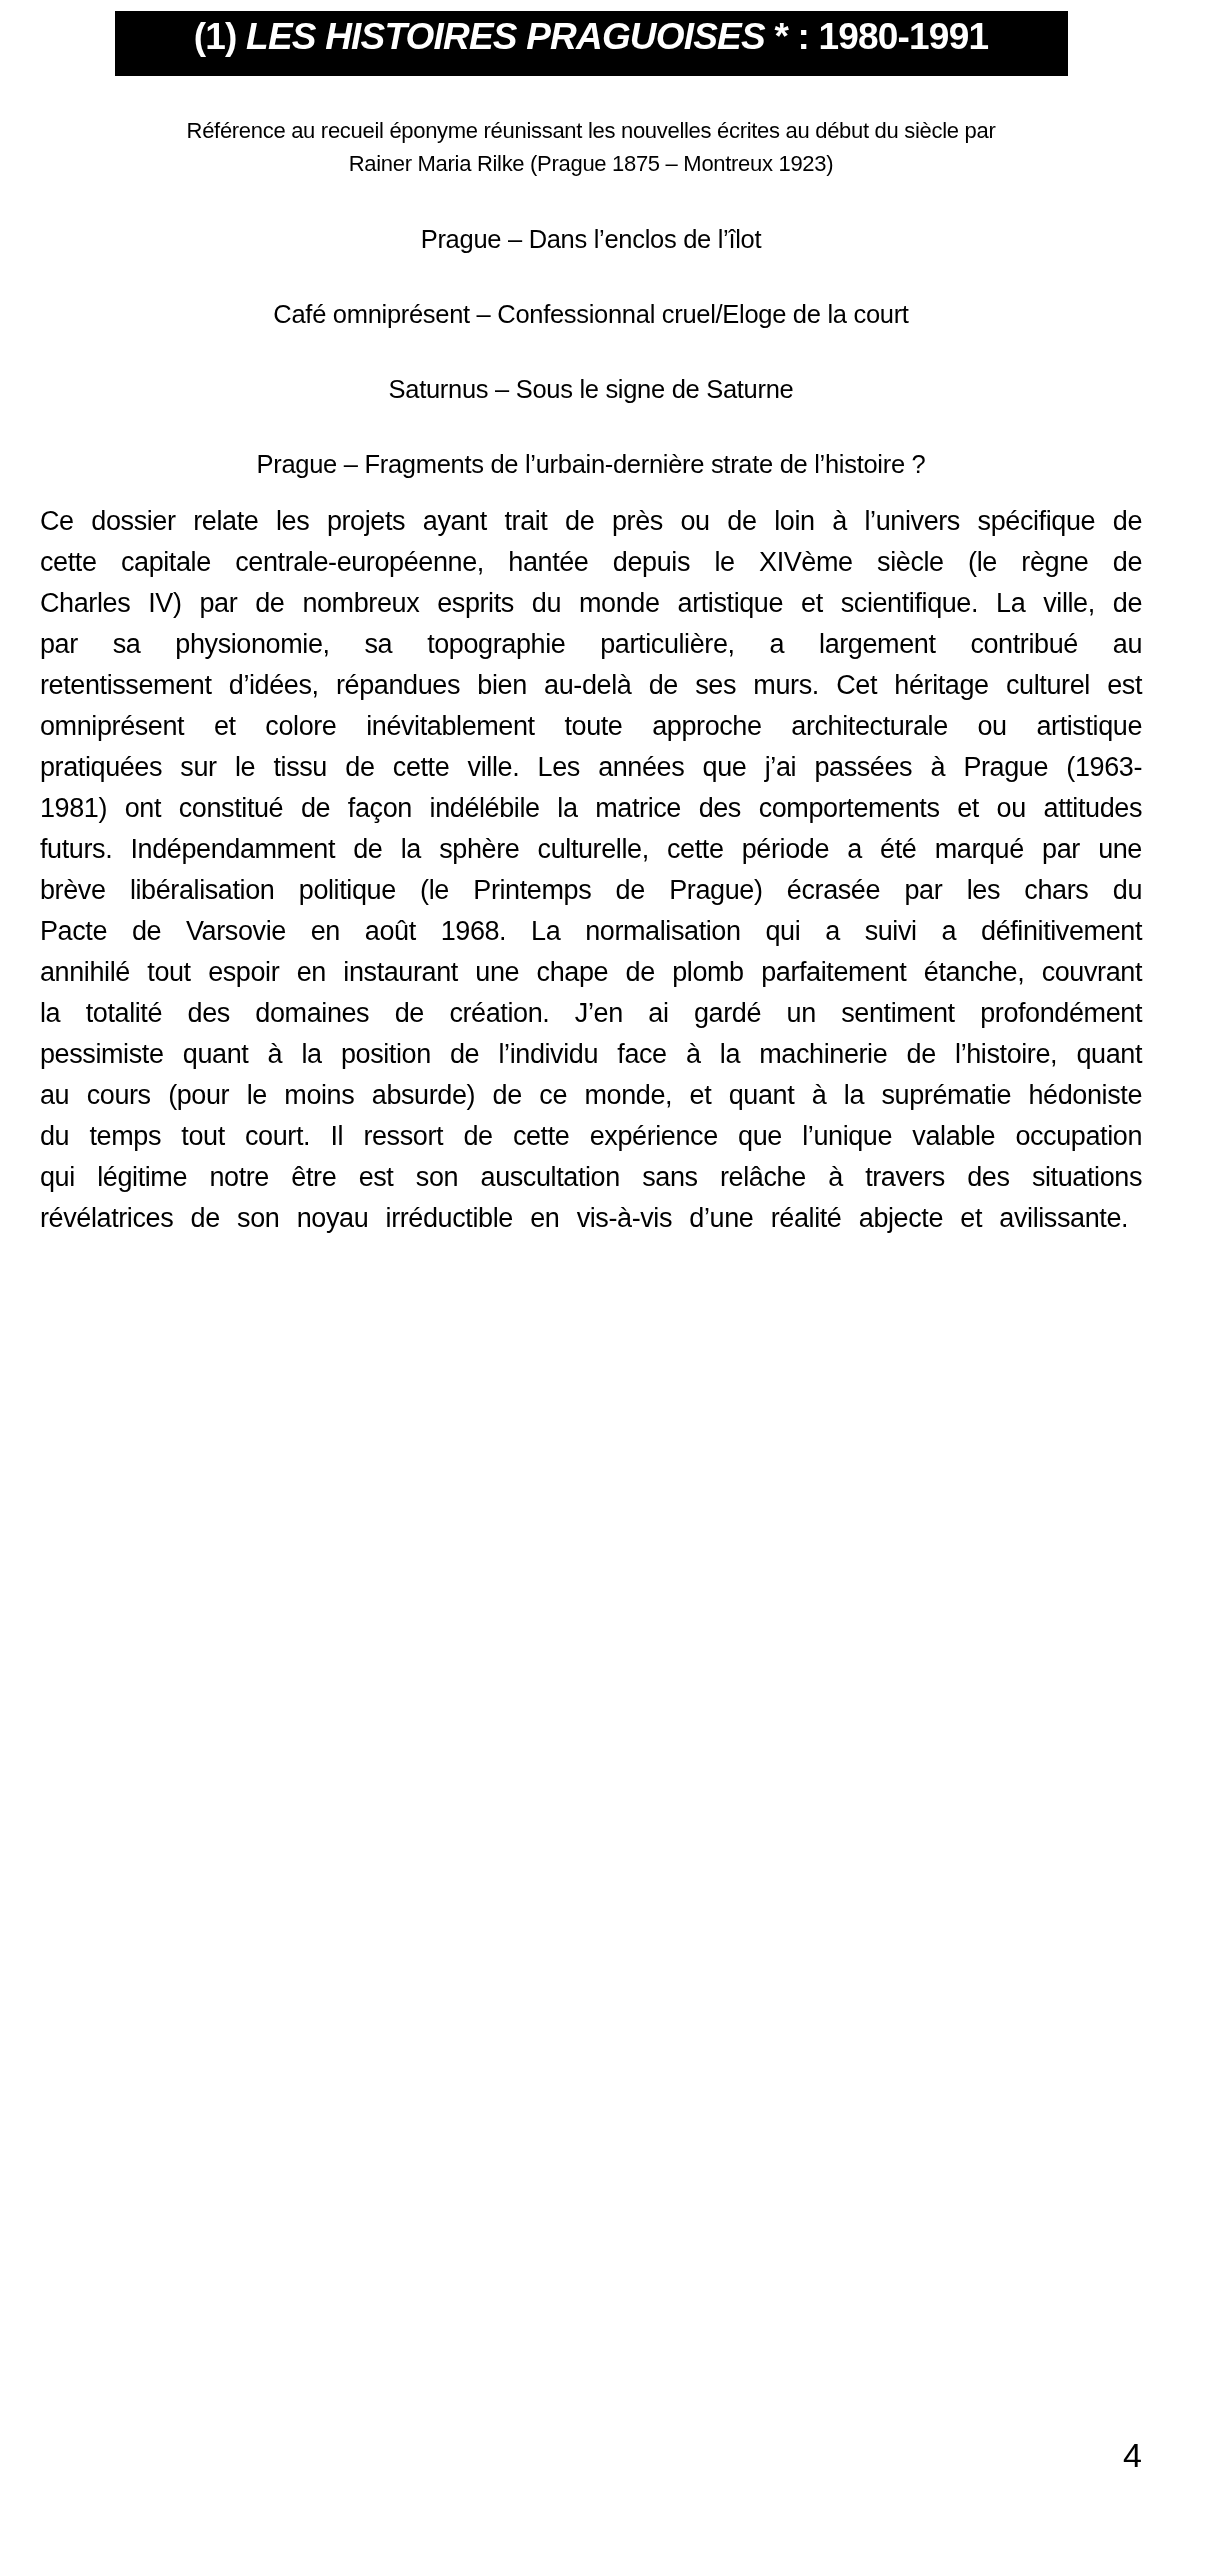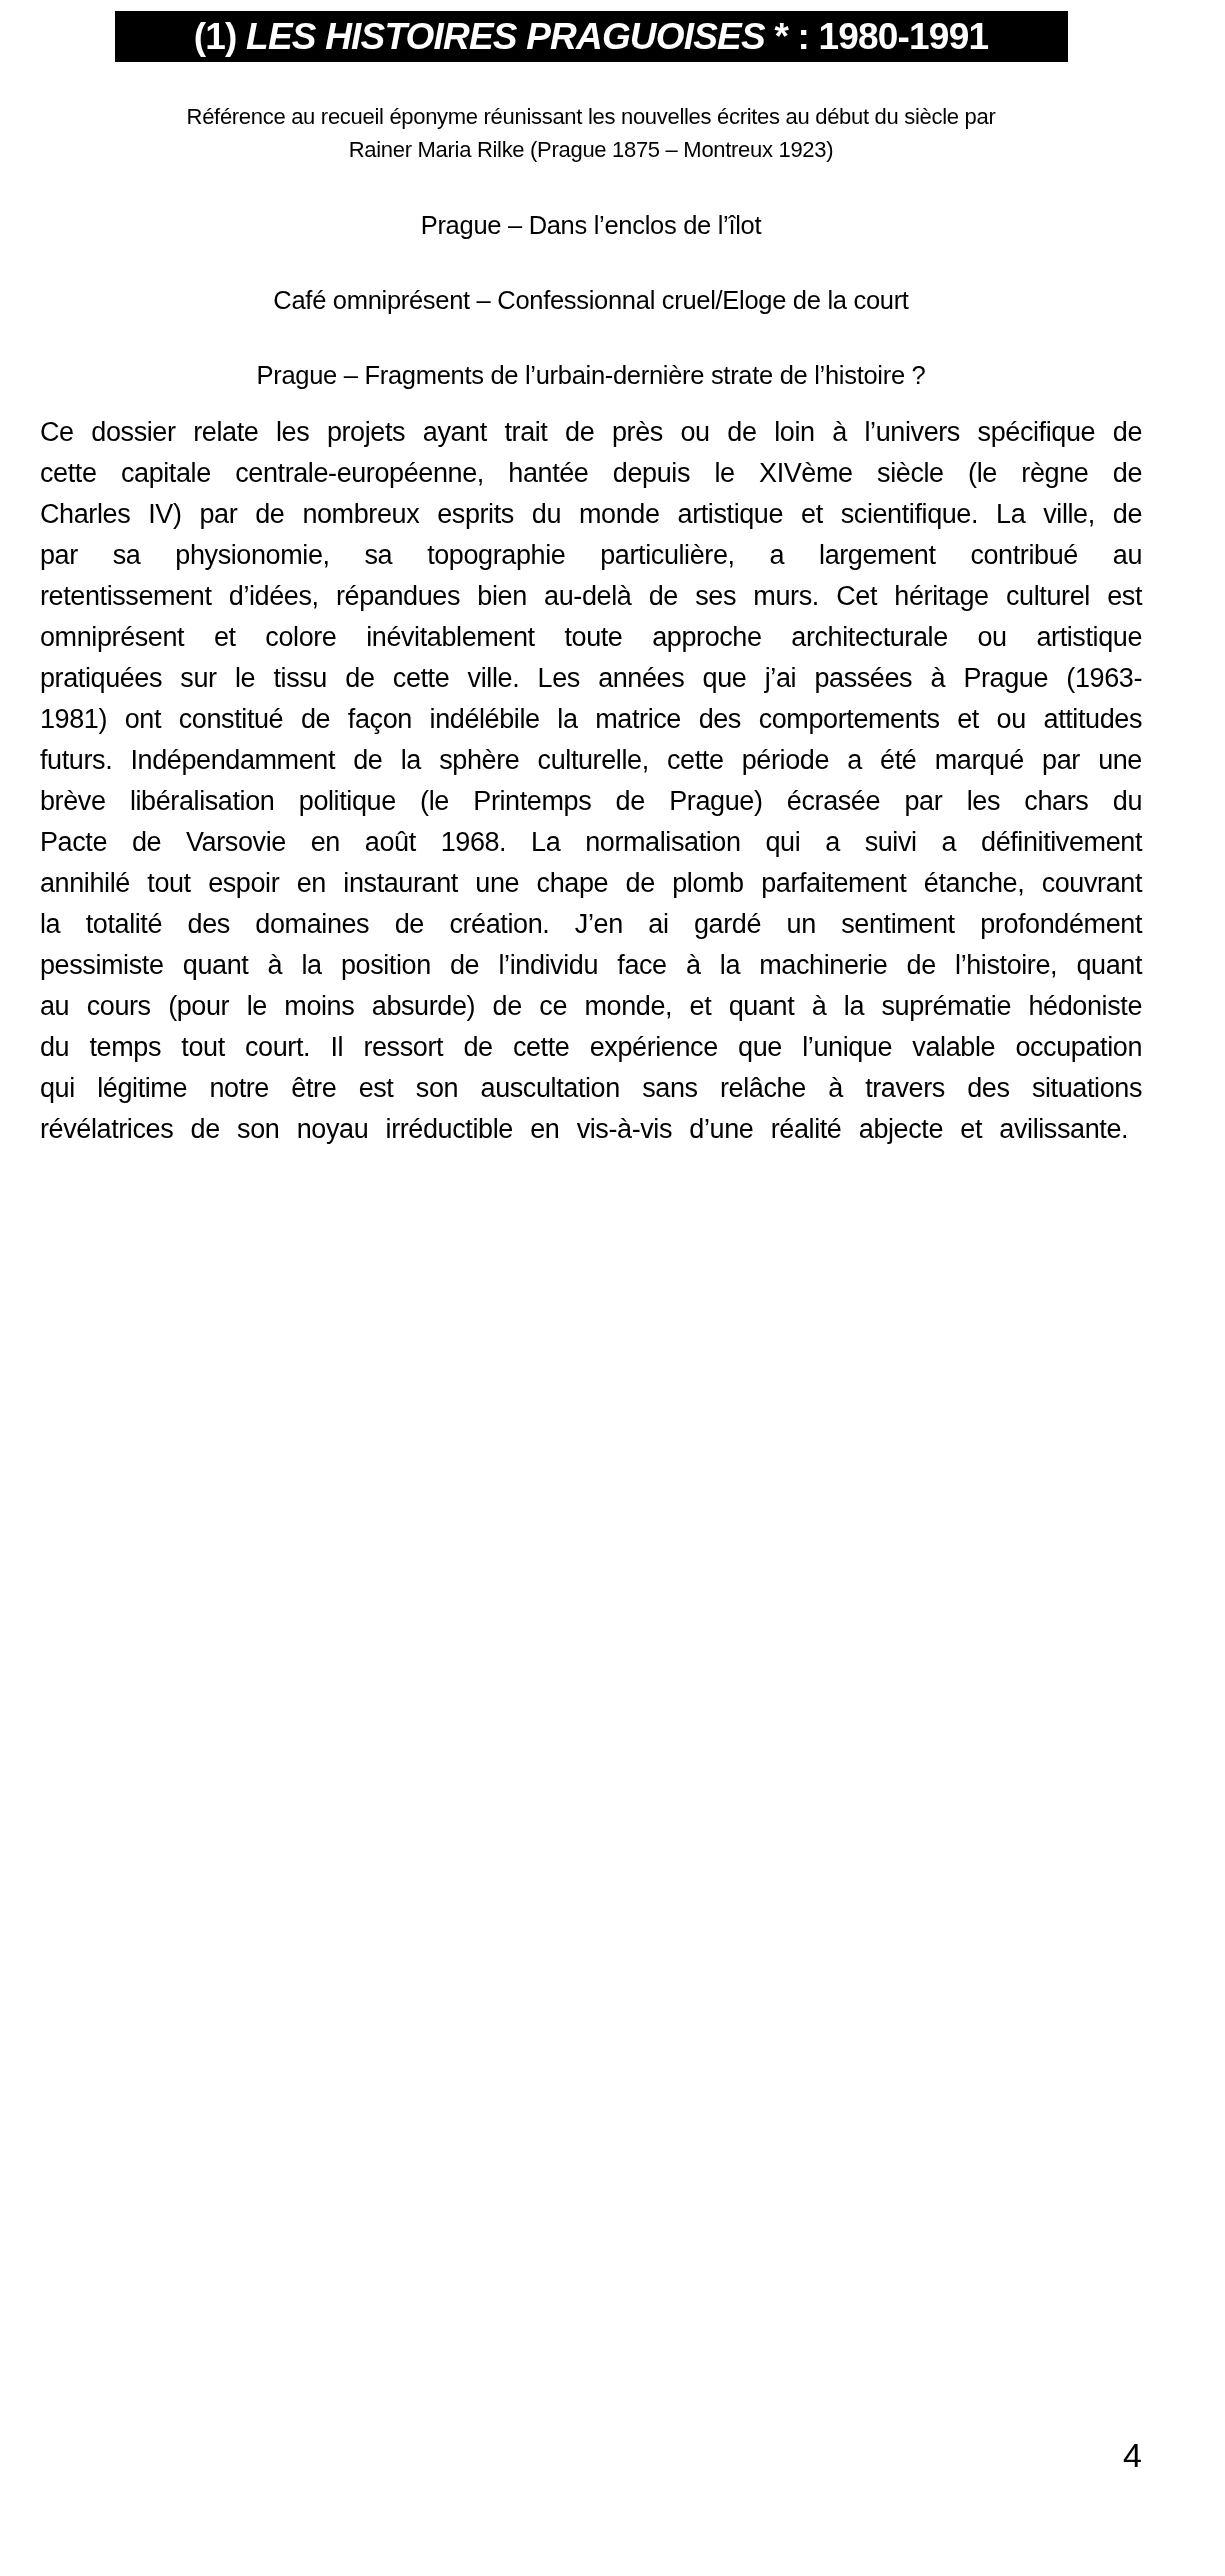--- a/index.html
+++ b/index.html
@@ -21,21 +21,21 @@
     width:1225px;height:2576px;
     overflow:hidden;
     background:var(--page-bg);
   }
   .content{
     margin-left:40px;
     width:1102px;
   }
   .title-bar{
     width:953px;
-    height:51px;
+    height:65px;
     margin:11px auto 0 auto;
     background:var(--title-bg);
     color:var(--title-fg);
     font-size:37px;
     font-weight:bold;
     line-height:51px;
     text-align:center;
     white-space:nowrap;
     letter-spacing:-0.8px;
   }
@@ -93,20 +93,24 @@
     <p class="heading">
       <span>Prague –</span>
       <span class="italic">Dans l’enclos de l’îlot</span>
     </p>
 
     <p class="heading">
       <span>Café omniprésent –</span>
       <span class="italic">Confessionnal cruel/Eloge de la court</span>
     </p>
 
+    <p class="heading">
+      <span></span>
+      <span class="italic">Saturnus – Sous le signe de Saturne</span>
+    </p>
 
     <p class="heading">
       <span>Prague –</span>
       <span class="italic">Fragments de l’urbain-dernière strate de l’histoire ?</span>
     </p>
 
     <p class="body-text">Ce dossier relate les projets ayant trait de près ou de loin à l’univers spécifique de cette capitale centrale-européenne, hantée depuis le XIVème siècle (le règne de Charles IV) par de nombreux esprits du monde artistique et scientifique. La ville, de par sa physionomie, sa topographie particulière, a largement contribué au retentissement d’idées, répandues bien au-delà de ses murs. Cet héritage culturel est omniprésent et colore inévitablement toute approche architecturale ou artistique pratiquées sur le tissu de cette ville. Les années que j’ai passées à Prague (1963-1981) ont constitué de façon indélébile la matrice des comportements et ou attitudes futurs. Indépendamment de la sphère culturelle, cette période a été marqué par une brève libéralisation politique (le Printemps de Prague) écrasée par les chars du Pacte de Varsovie en août 1968. La normalisation qui a suivi a définitivement annihilé tout espoir en instaurant une chape de plomb parfaitement étanche, couvrant la totalité des domaines de création. J’en ai gardé un sentiment profondément pessimiste quant à la position de l’individu face à la machinerie de l’histoire, quant au cours (pour le moins absurde) de ce monde, et quant à la suprématie hédoniste du temps tout court. Il ressort de cette expérience que l’unique valable occupation qui légitime notre être est son auscultation sans relâche à travers des situations révélatrices de son noyau irréductible en vis-à-vis d’une réalité abjecte et avilissante.</p>
 
   </div>
 

